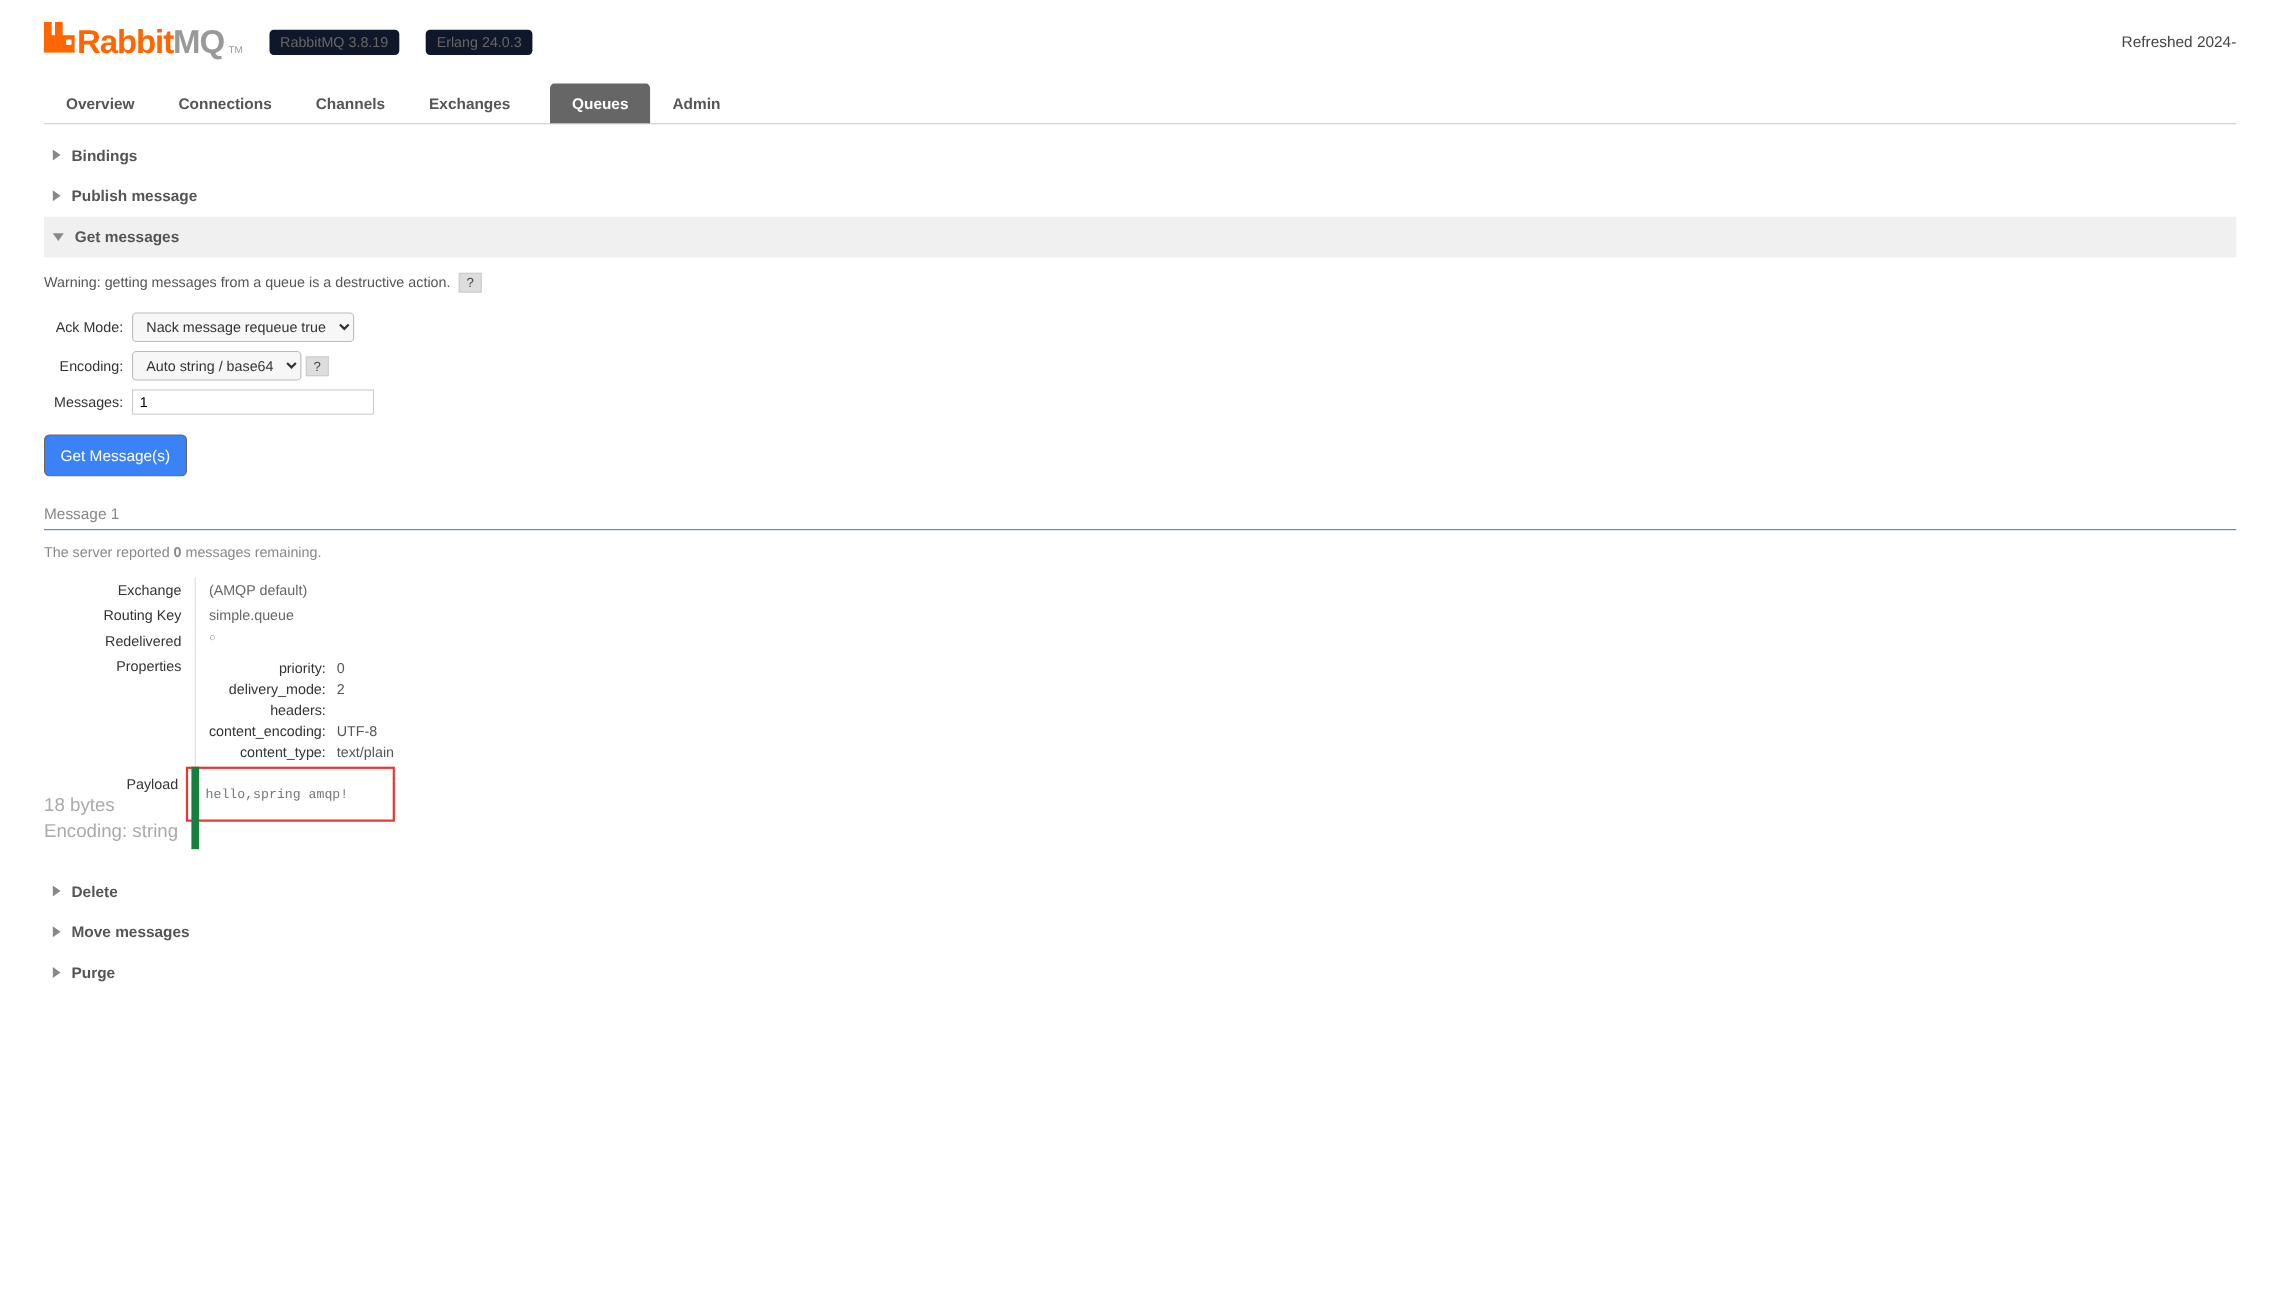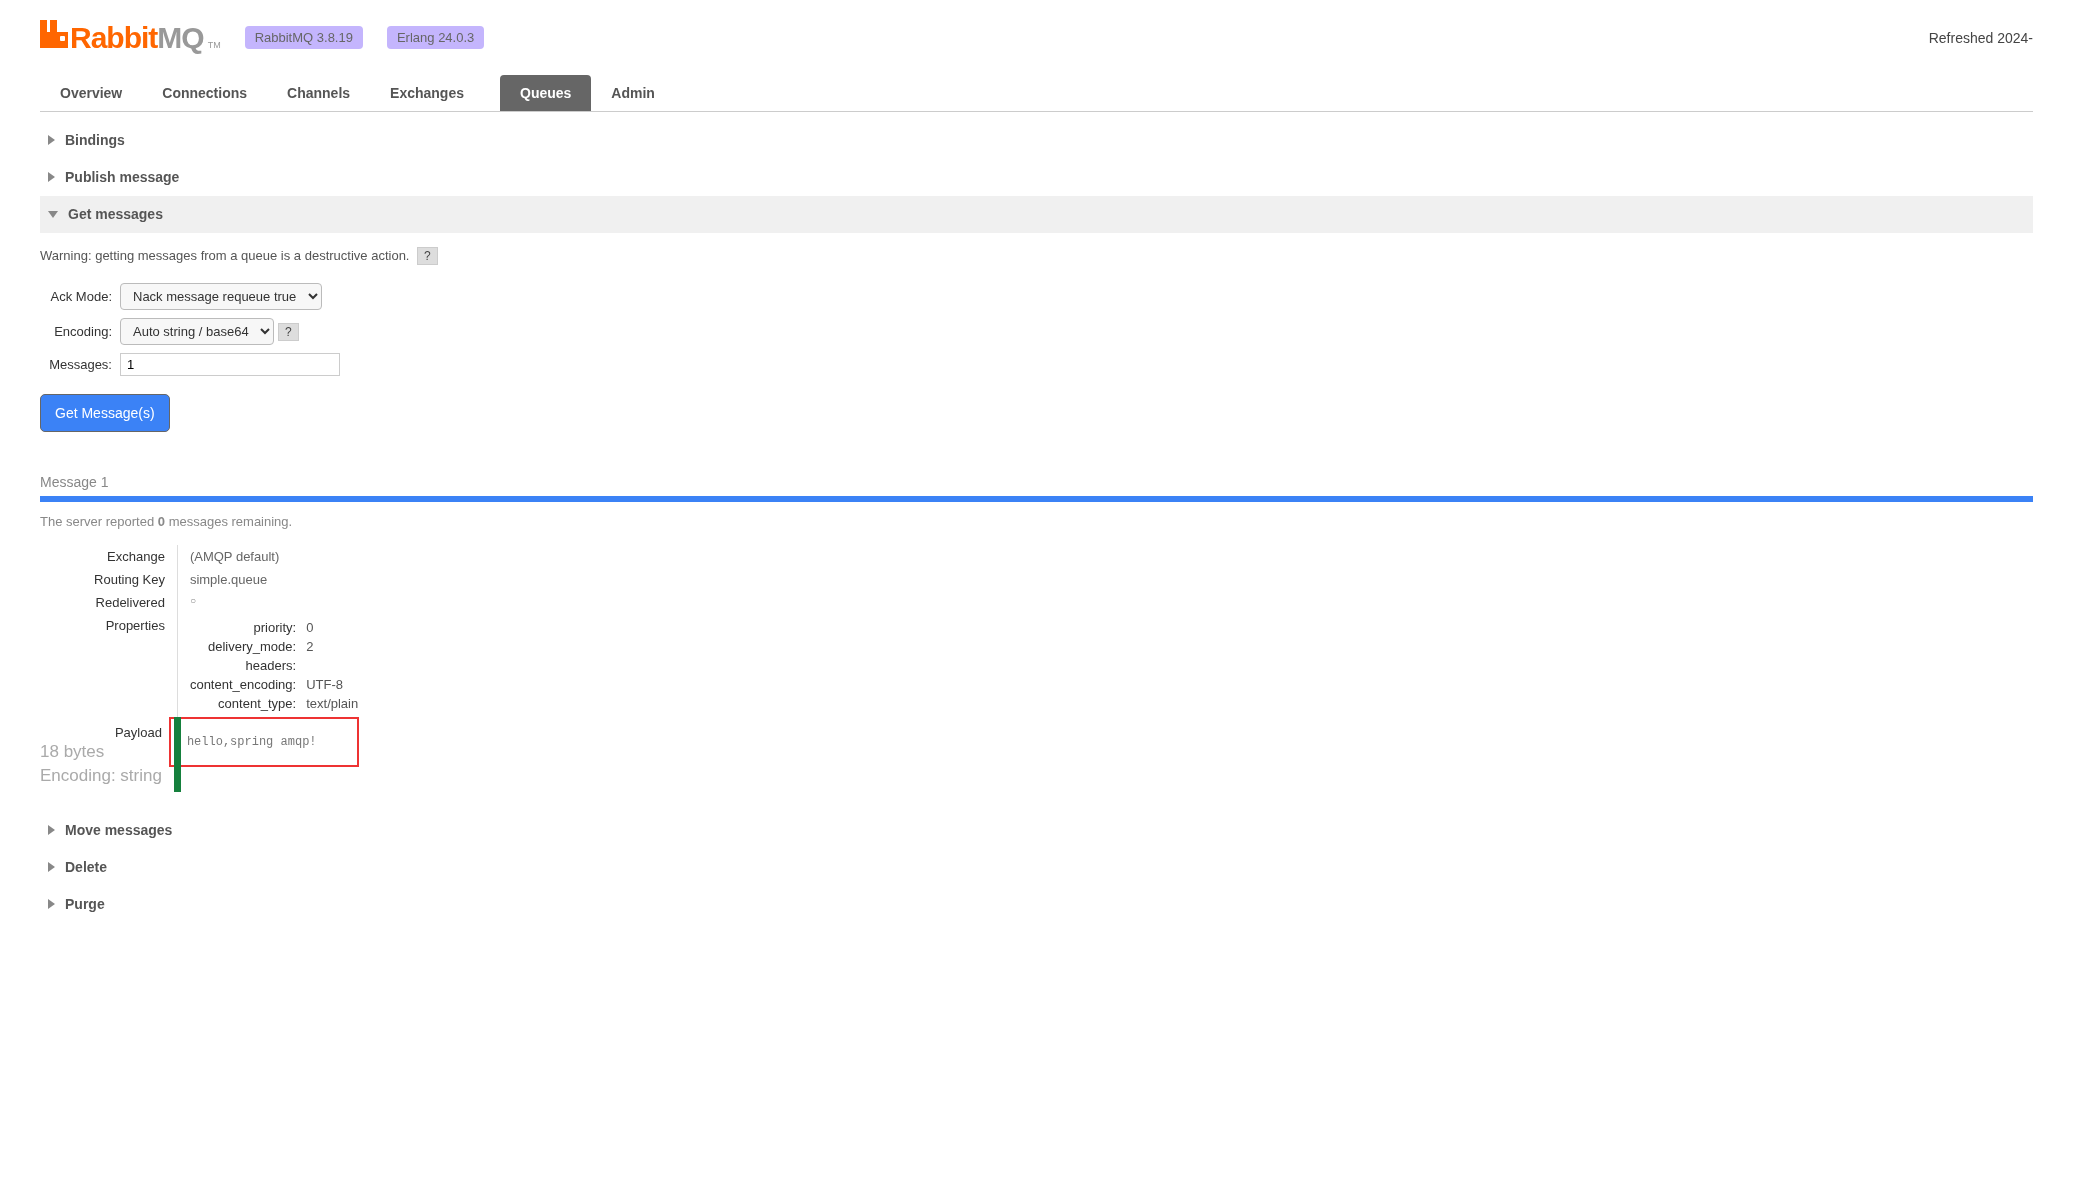--- a/index.html
+++ b/index.html
@@ -49,21 +49,21 @@
       letter-spacing: -1px;
       text-align: right;
     }
     .logo-tm {
       font-size: 9px;
       color: #999;
       margin-left: 4px;
       vertical-align: baseline;
     }
     .version-badge {
-      background: #c4b5fd;
+      background: #0f172a;
       color: #666;
       padding: 4px 10px;
       border-radius: 4px;
       font-size: 13px;
     }
     .refreshed {
       color: #444;
       font-size: 14px;
     }
     .tabs {
@@ -164,22 +164,22 @@
       padding: 10px 14px;
       border-radius: 5px;
       font-size: 14px;
       cursor: pointer;
       margin-top: 10px;
     }
     .msg-heading {
       color: #888;
       font-size: 14px;
       padding: 8px 0 6px 0;
-      border-bottom: 6px solid #3b82f6;
-      margin-top: 34px;
+      border-bottom: 1px solid #3b82f6;
+      margin-top: 18px;
     }
     .remaining {
       color: #888;
       font-size: 13px;
       margin: 12px 0 16px 0;
     }
     .remaining b { color: #888; font-weight: bold; }
     .msg-table {
       display: table;
       border-collapse: collapse;
@@ -390,26 +390,26 @@
             <div class="payload-box">hello,spring amqp!</div>
           </div>
         </div>
 
       </div>
 
     </div>
 
     <div class="section-header">
       <span class="triangle right"></span>
-      <span>Move messages</span>
+      <span>Delete</span>
     </div>
 
     <div class="section-header">
       <span class="triangle right"></span>
-      <span>Delete</span>
+      <span>Move messages</span>
     </div>
 
     <div class="section-header">
       <span class="triangle right"></span>
       <span>Purge</span>
     </div>
 
   </div>
 
 </div>

